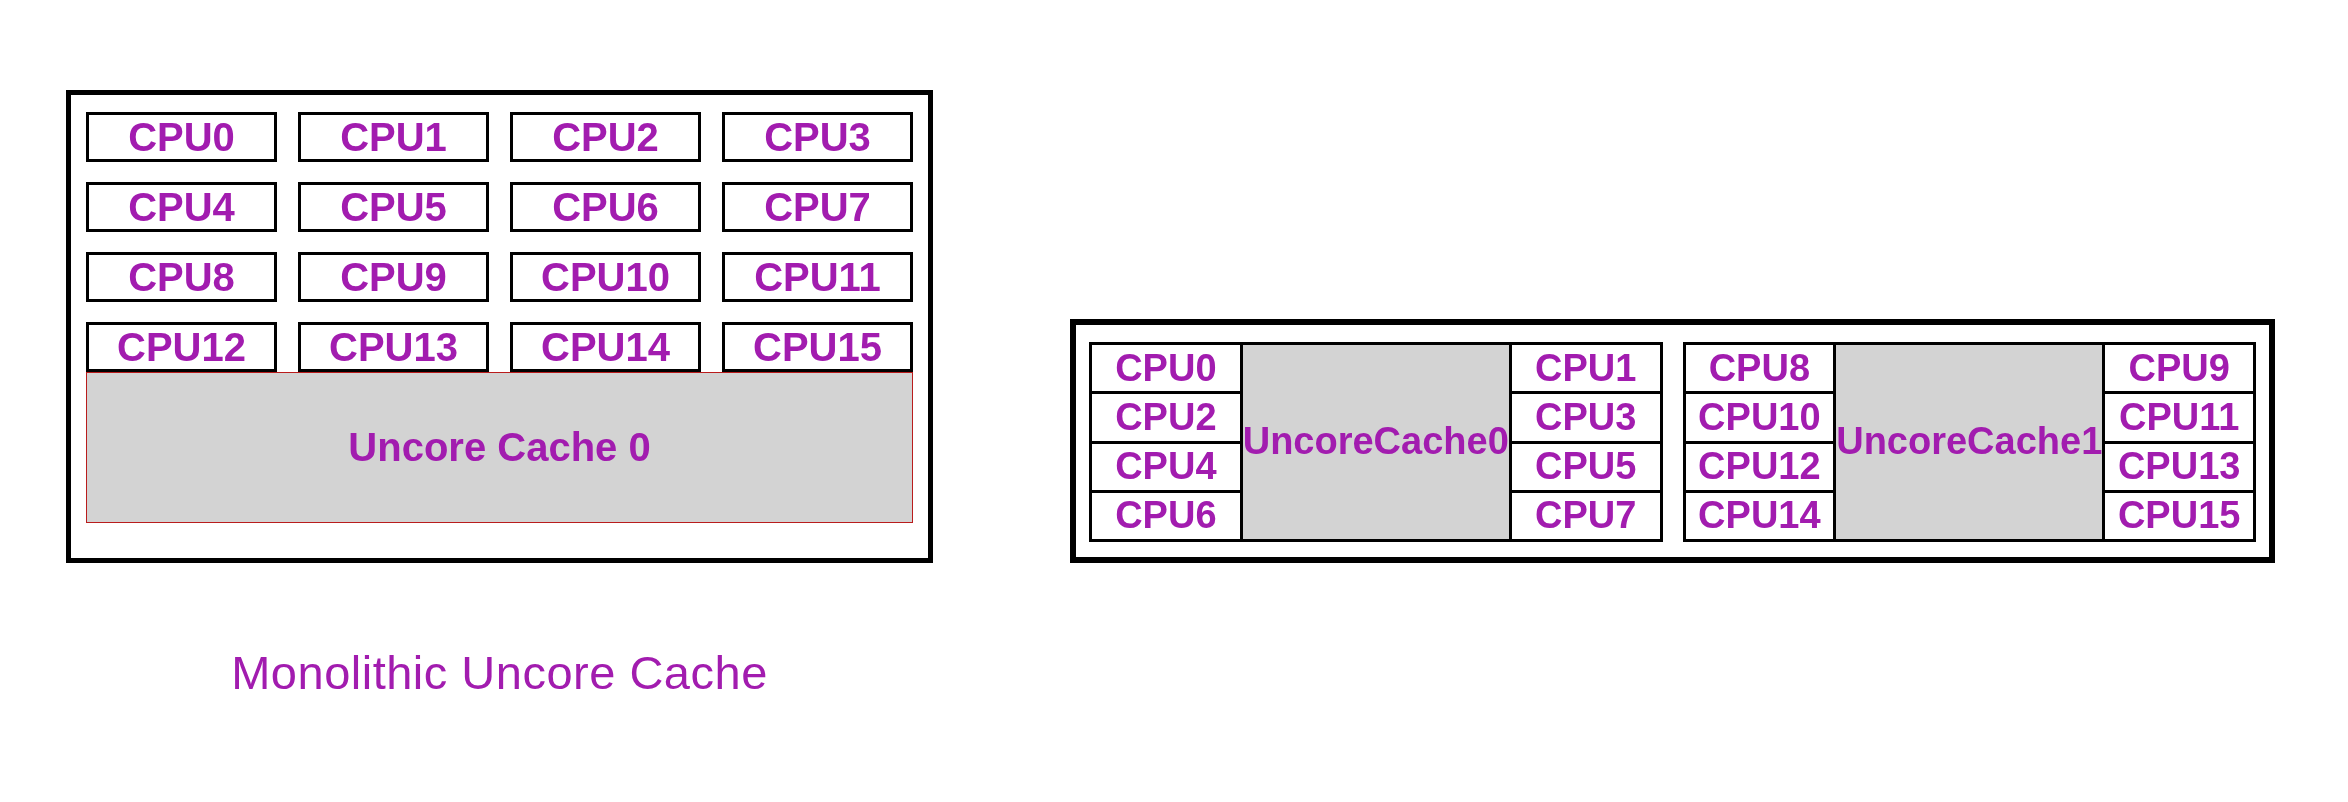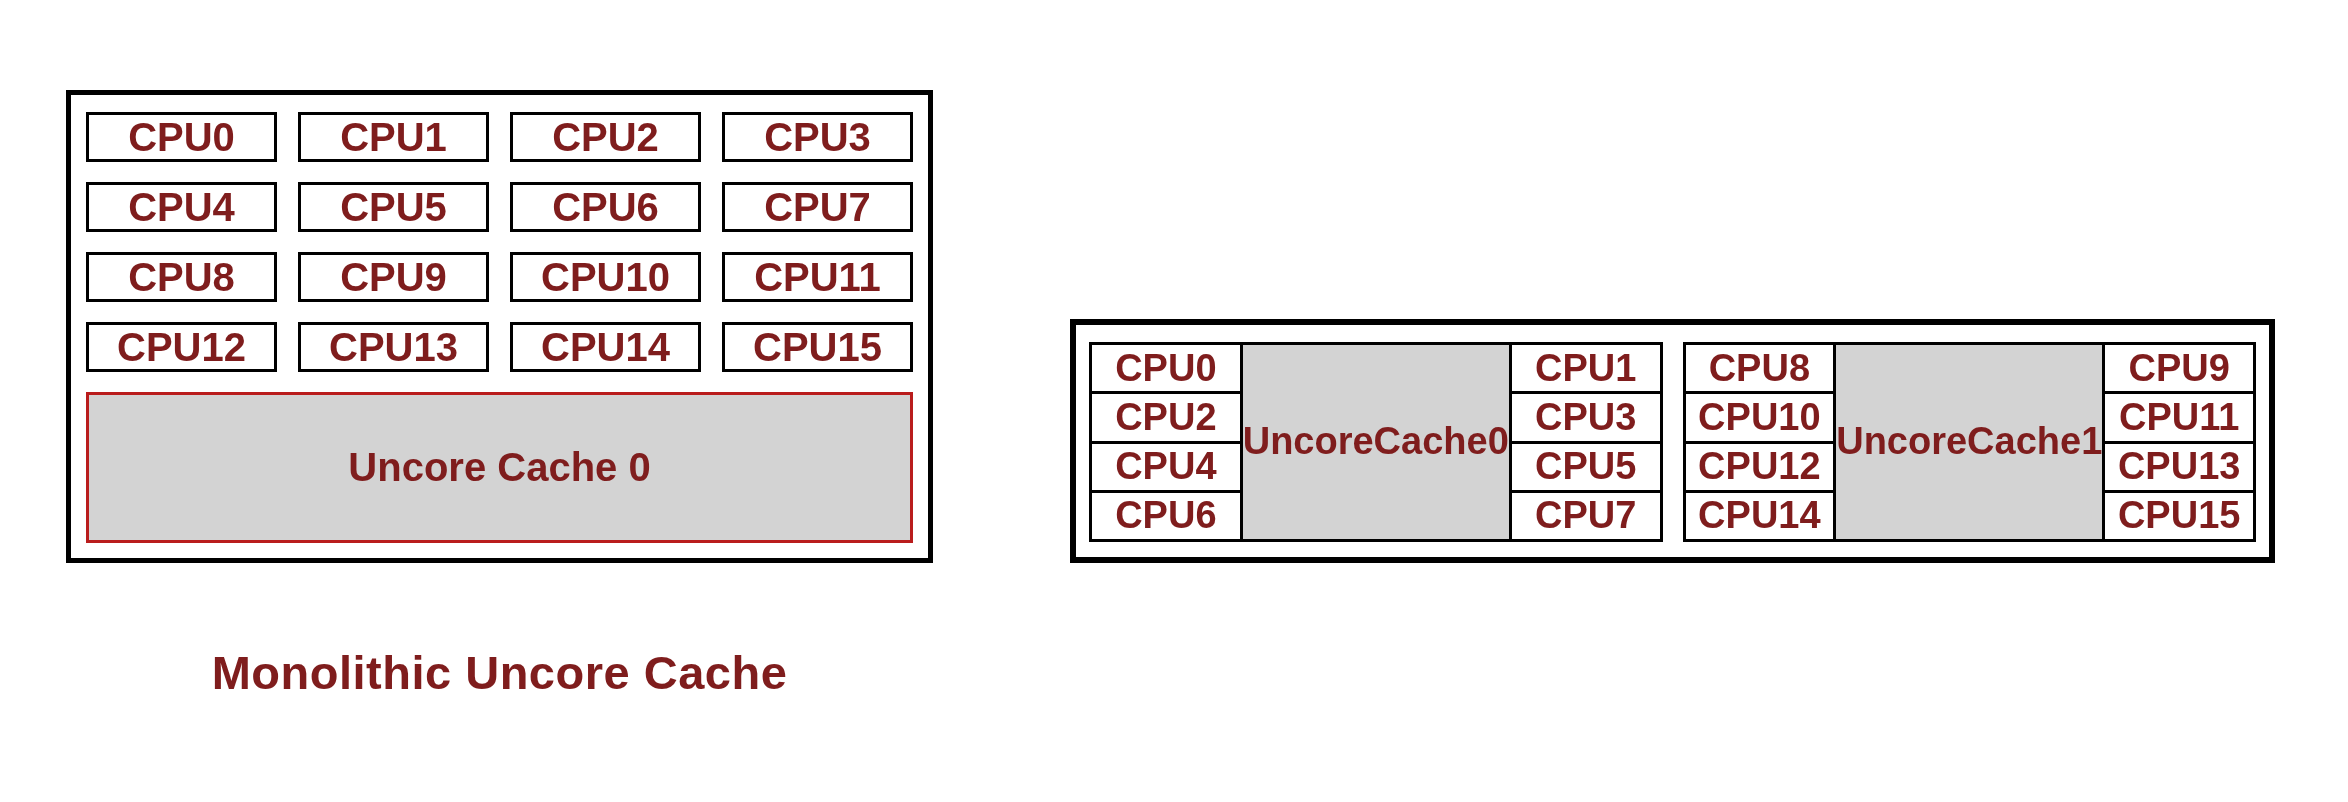--- a/index.html
+++ b/index.html
@@ -6,21 +6,21 @@
     margin: 0;
     padding: 0;
     background: #ffffff;
     font-family: "Liberation Sans", "DejaVu Sans", sans-serif;
   }
   .canvas {
     position: relative;
     width: 2348px;
     height: 802px;
     background: #ffffff;
-    color: #7f1d1d;
+    color: #a21caf;
     overflow: hidden;
   }
 
   
   .mono {
     position: absolute;
     left: 66px;
     top: 90px;
     width: 867px;
     height: 473px;
@@ -41,24 +41,23 @@
     border: 3px solid #000000;
     background: #ffffff;
     display: flex;
     align-items: center;
     justify-content: center;
     font-size: 40px;
     font-weight: bold;
     white-space: nowrap;
   }
   .mono-cache {
-    margin-top: 20px;
     height: 151px;
     box-sizing: border-box;
-    border: 3px solid #b91c1c;
+    border: 1px solid #b91c1c;
     background: #d3d3d3;
     display: flex;
     align-items: center;
     justify-content: center;
     font-size: 40px;
     font-weight: bold;
   }
 
   
   .split {
@@ -106,21 +105,21 @@
   .r2 { grid-row: 2; }
   .r3 { grid-row: 3; }
   .r4 { grid-row: 4; }
 
   
   .caption {
     position: absolute;
     top: 645px;
     text-align: center;
     font-size: 47px;
-    font-weight: bold;
+    font-weight: normal;
     letter-spacing: 0.5px;
   }
   .caption-mono { left: 66px;   width: 867px; }
   .caption-split { left: 1070px; width: 1205px; }
 </style>
 </head>
 <body>
 
 <div class="canvas">
 

